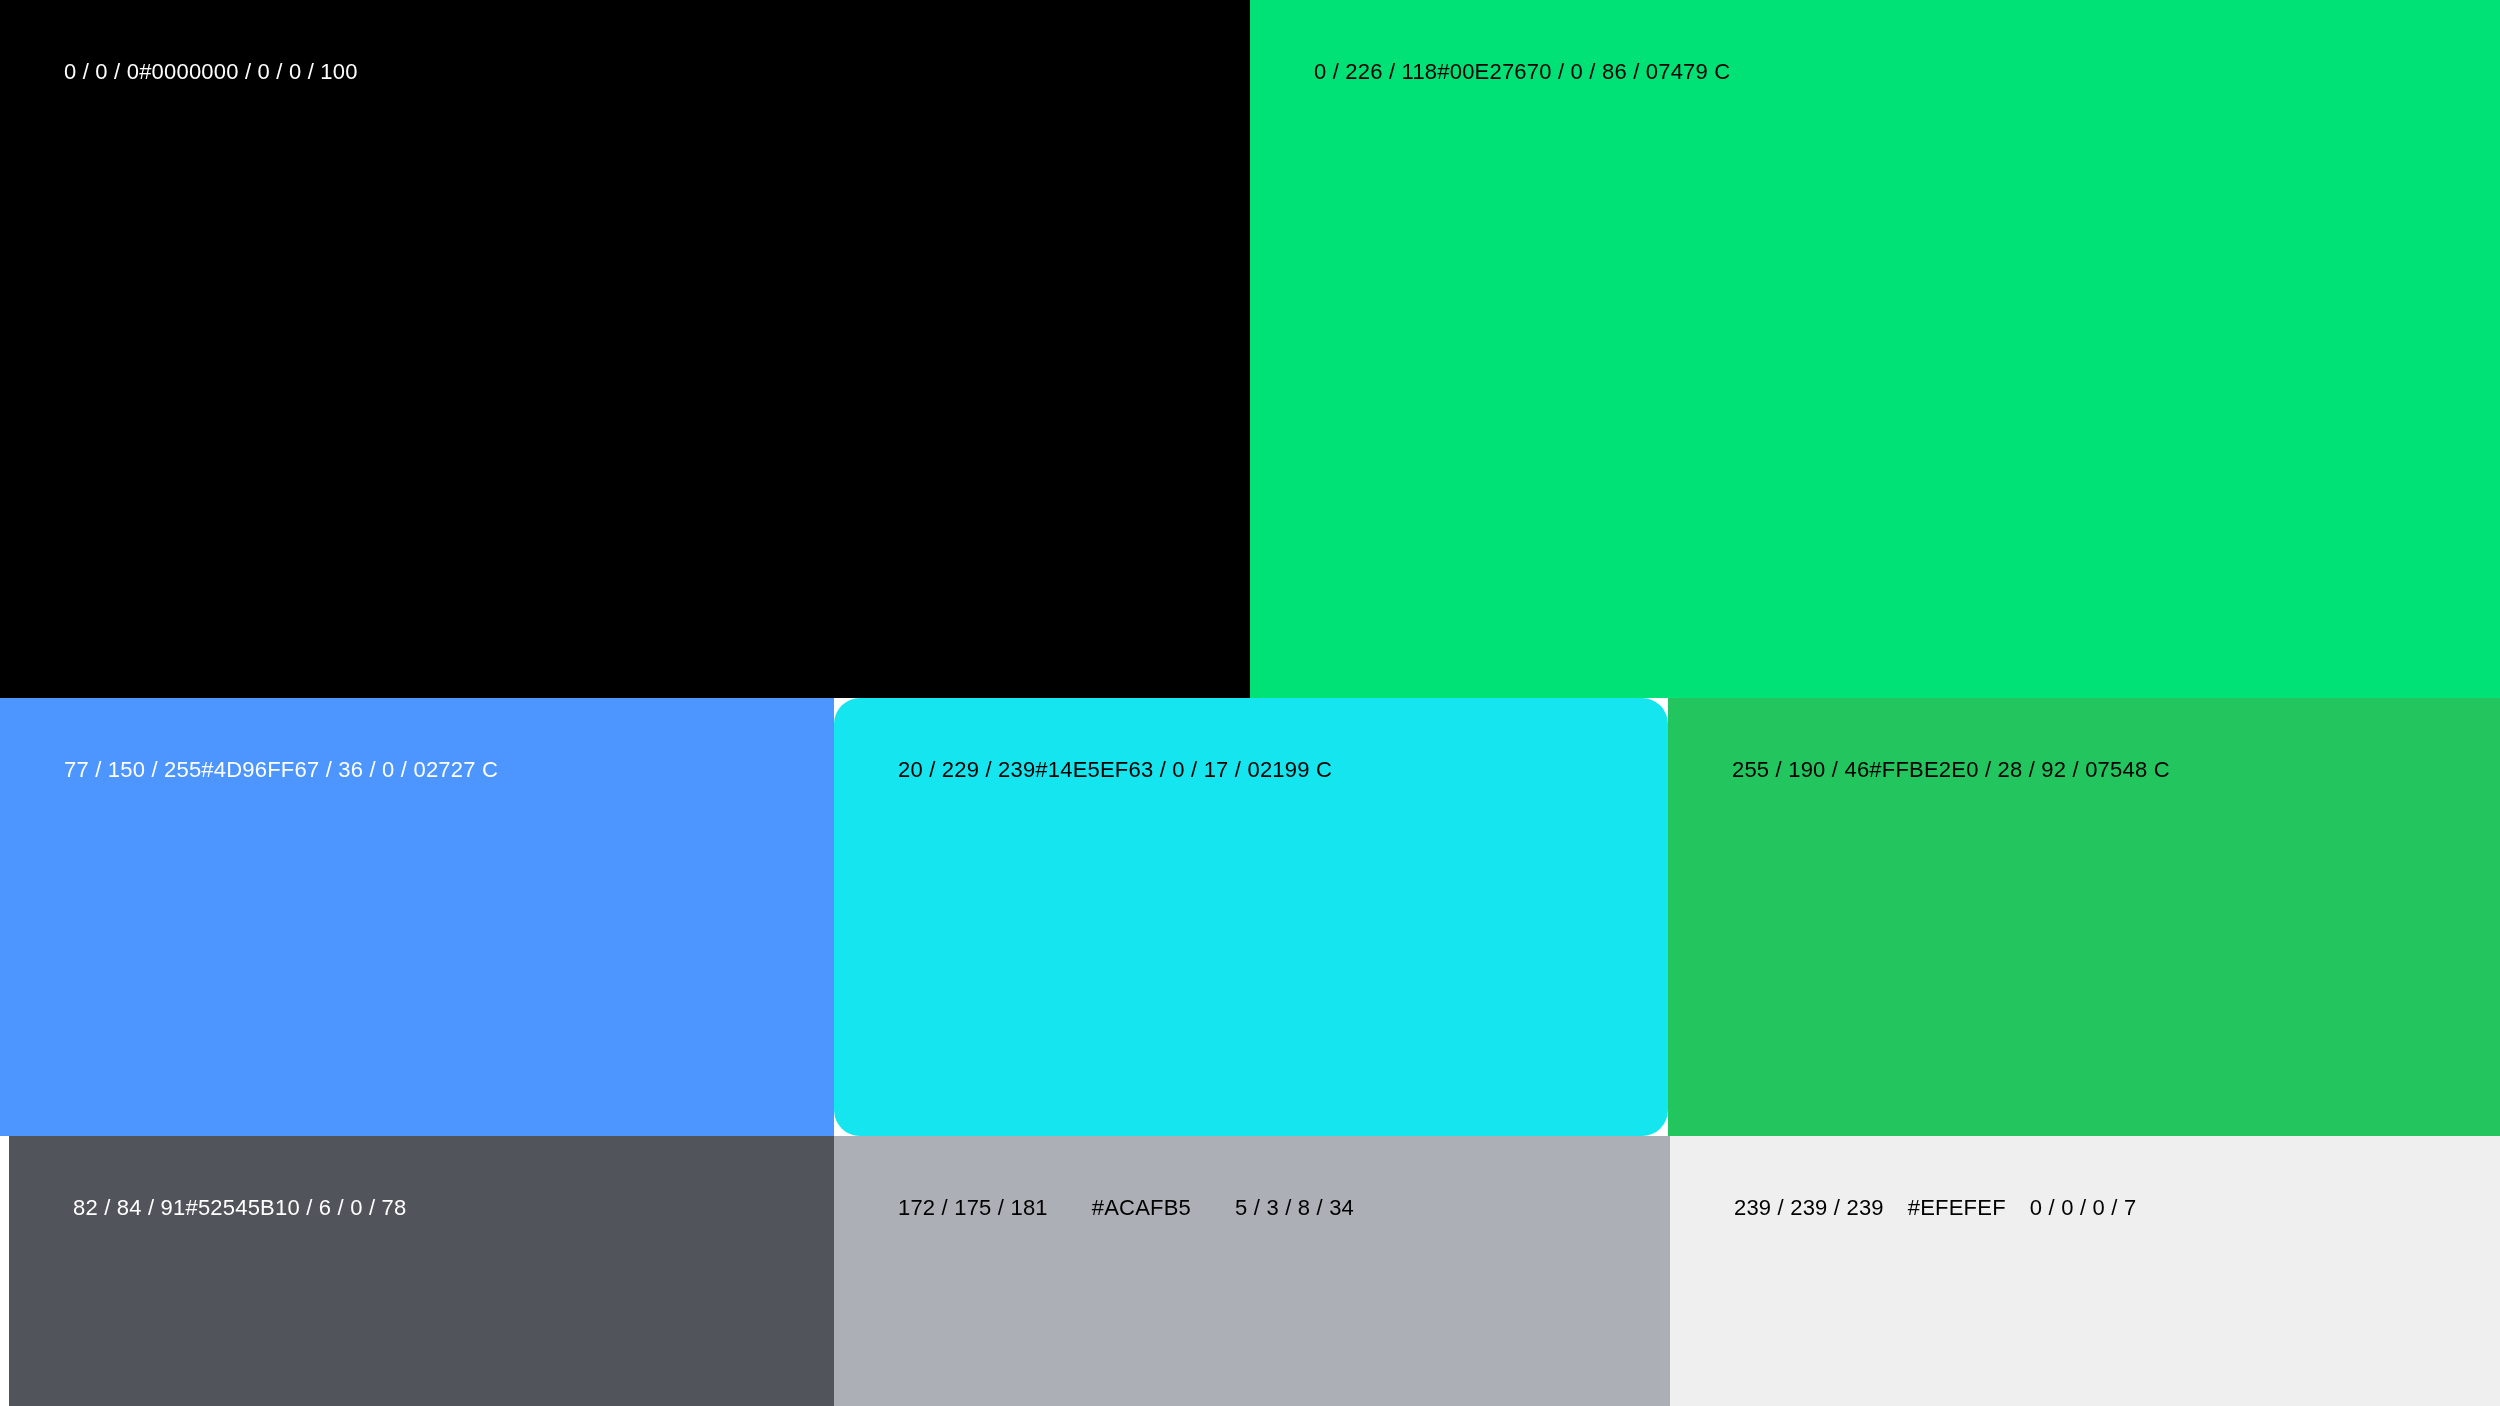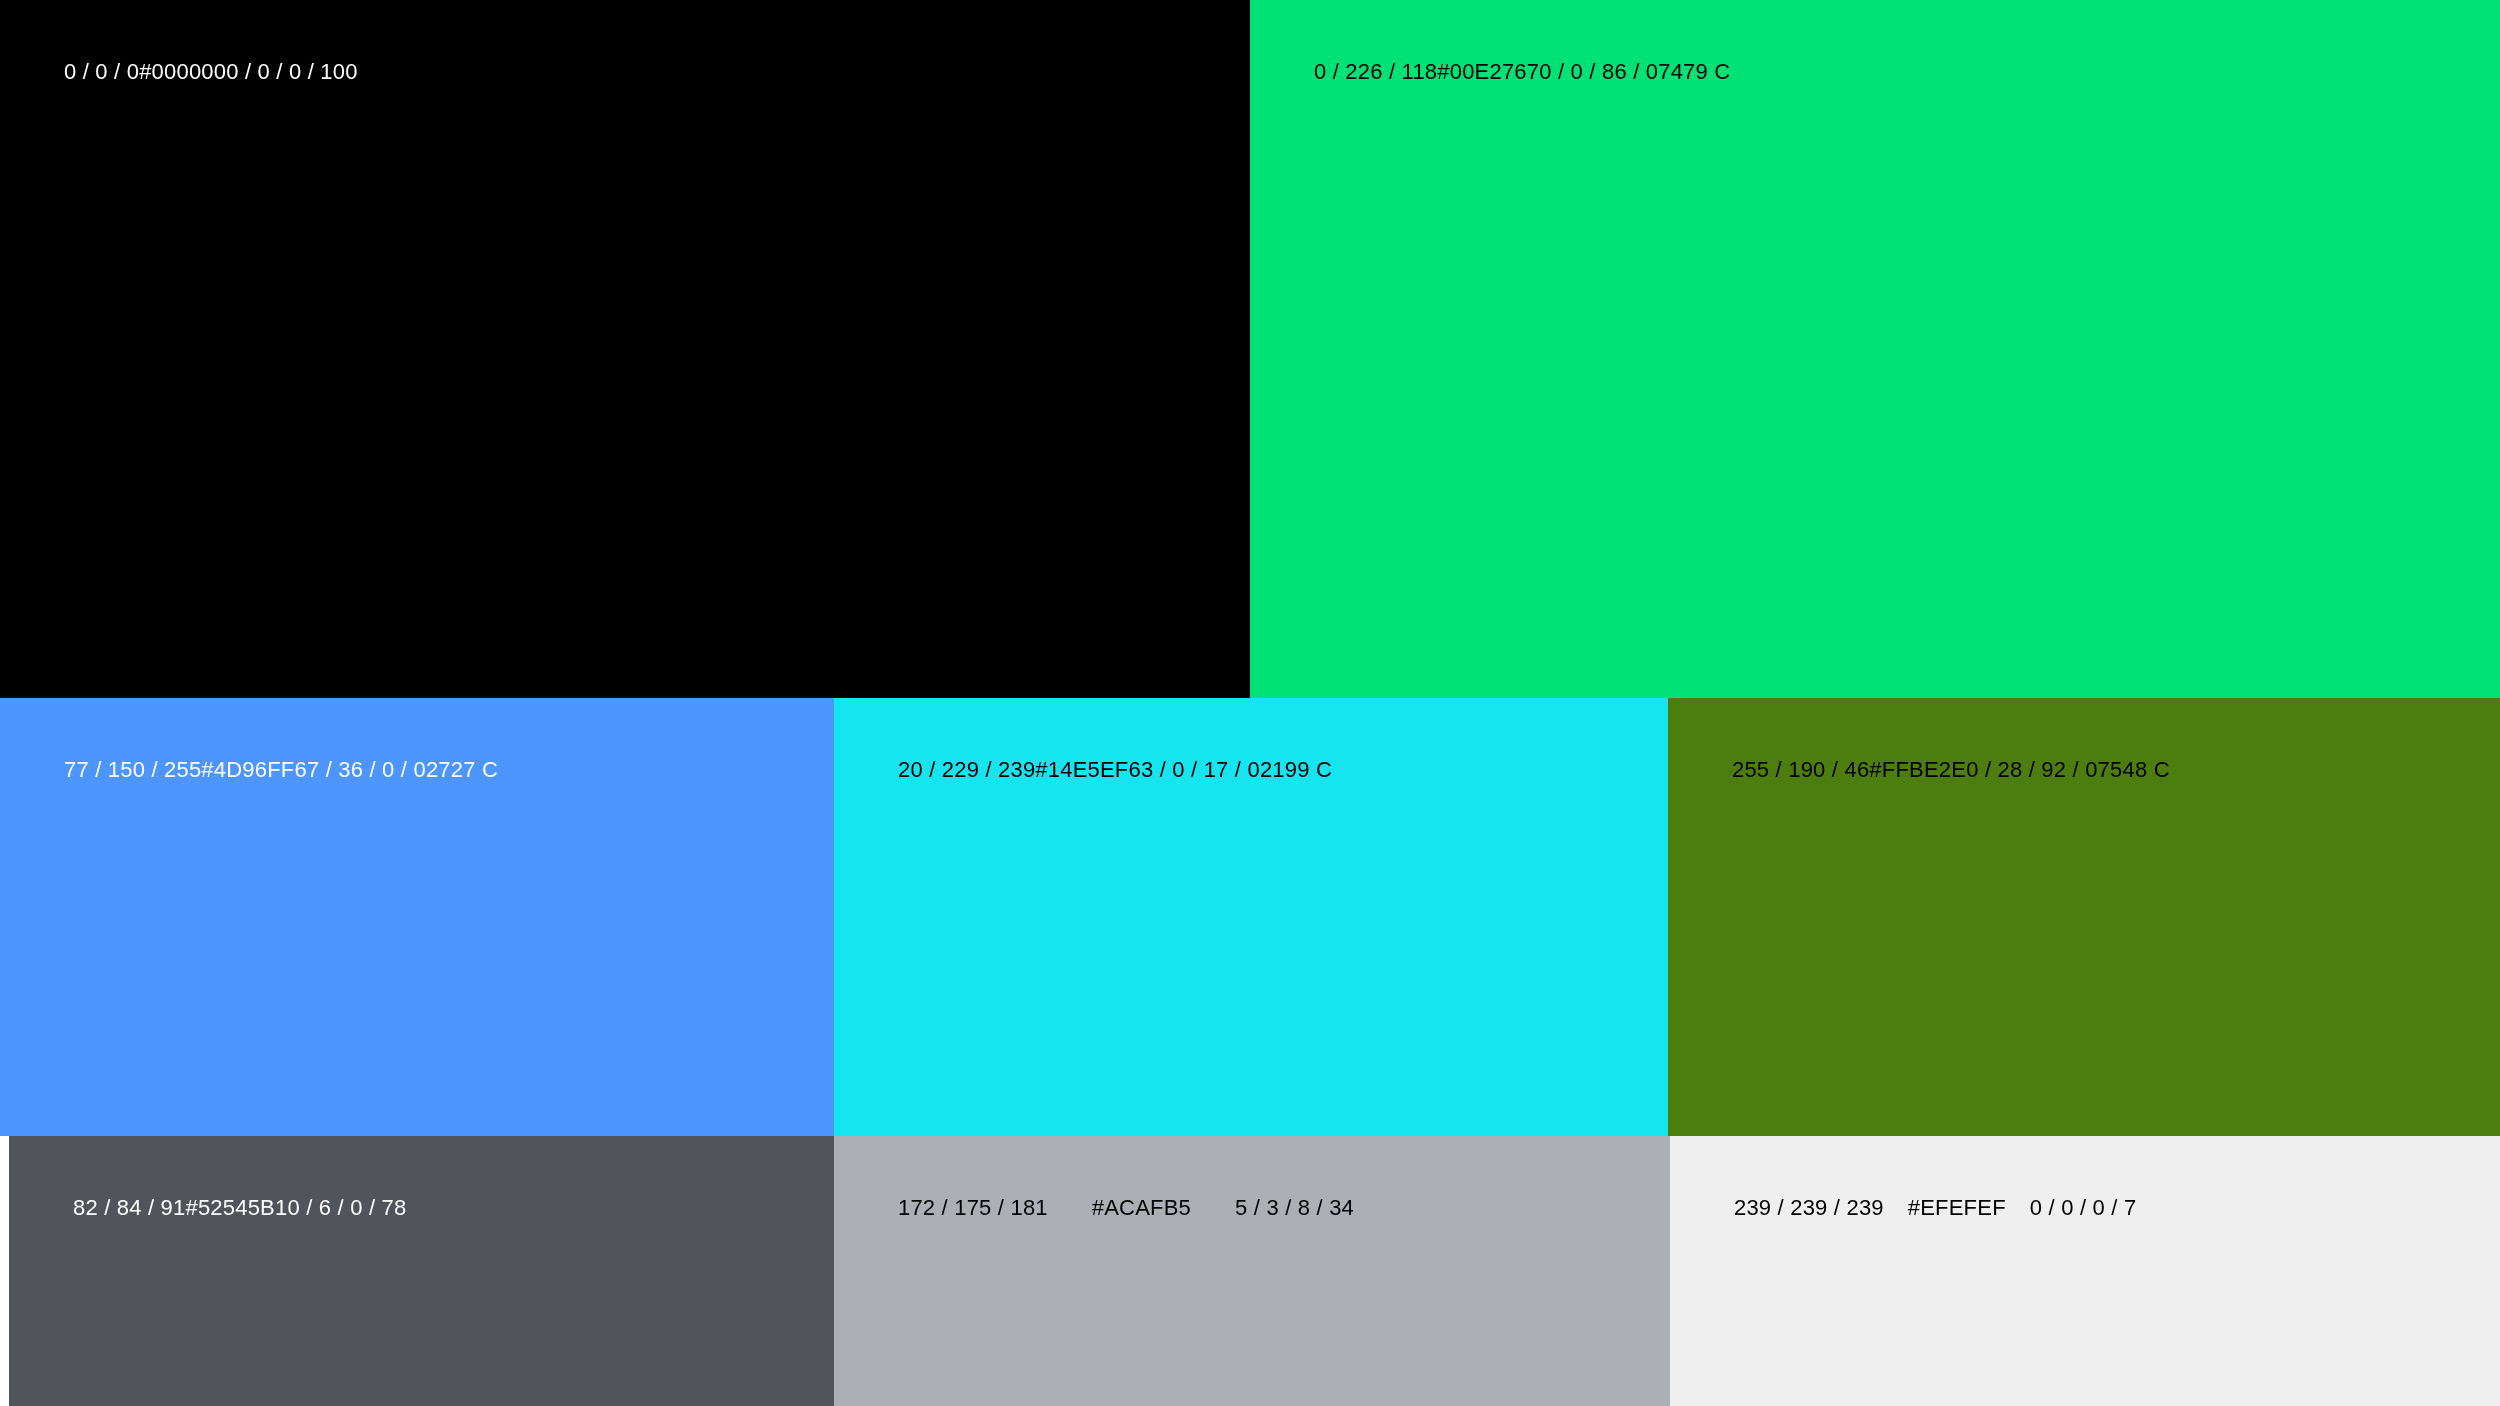--- a/index.html
+++ b/index.html
@@ -49,21 +49,21 @@
     width: 1250px; height: 698px;
   }
 
   
   .s-blue {
     left: 0px;    top: 698px;
     width: 834px;  height: 438px;
   }
   .s-cyan {
     left: 834px;  top: 698px;
-    width: 834px;  height: 438px;
+    width: 834px;  height: 438px; border-radius: 26px;
   }
   .s-yellow {
     left: 1668px; top: 698px;
     width: 832px;  height: 438px;
   }
 
   
   .s-darkgray {
     left: 0px;    top: 1136px;
     width: 834px;  height: 270px;
@@ -116,21 +116,21 @@
 
   <div class="swatch s-cyan" style="background: rgb(20, 229, 239);">
     <div class="swatch-info" style="color: rgb(0, 0, 0);">
       <span class="swatch-line">20 / 229 / 239</span>
       <span class="swatch-line">#14E5EF</span>
       <span class="swatch-line">63 / 0 / 17 / 0</span>
       <span class="swatch-line">2199 C</span>
     </div>
   </div>
 
-  <div class="swatch s-yellow" style="background: #4d7c0f;">
+  <div class="swatch s-yellow" style="background: #22c55e;">
     <div class="swatch-info" style="color: rgb(0, 0, 0);">
       <span class="swatch-line">255 / 190 / 46</span>
       <span class="swatch-line">#FFBE2E</span>
       <span class="swatch-line">0 / 28 / 92 / 0</span>
       <span class="swatch-line">7548 C</span>
     </div>
   </div>
 
   <div class="swatch s-darkgray" style="background: rgb(82, 84, 91); margin-left: 9px;">
     <div class="swatch-info" style="color: rgb(255, 255, 255);">

